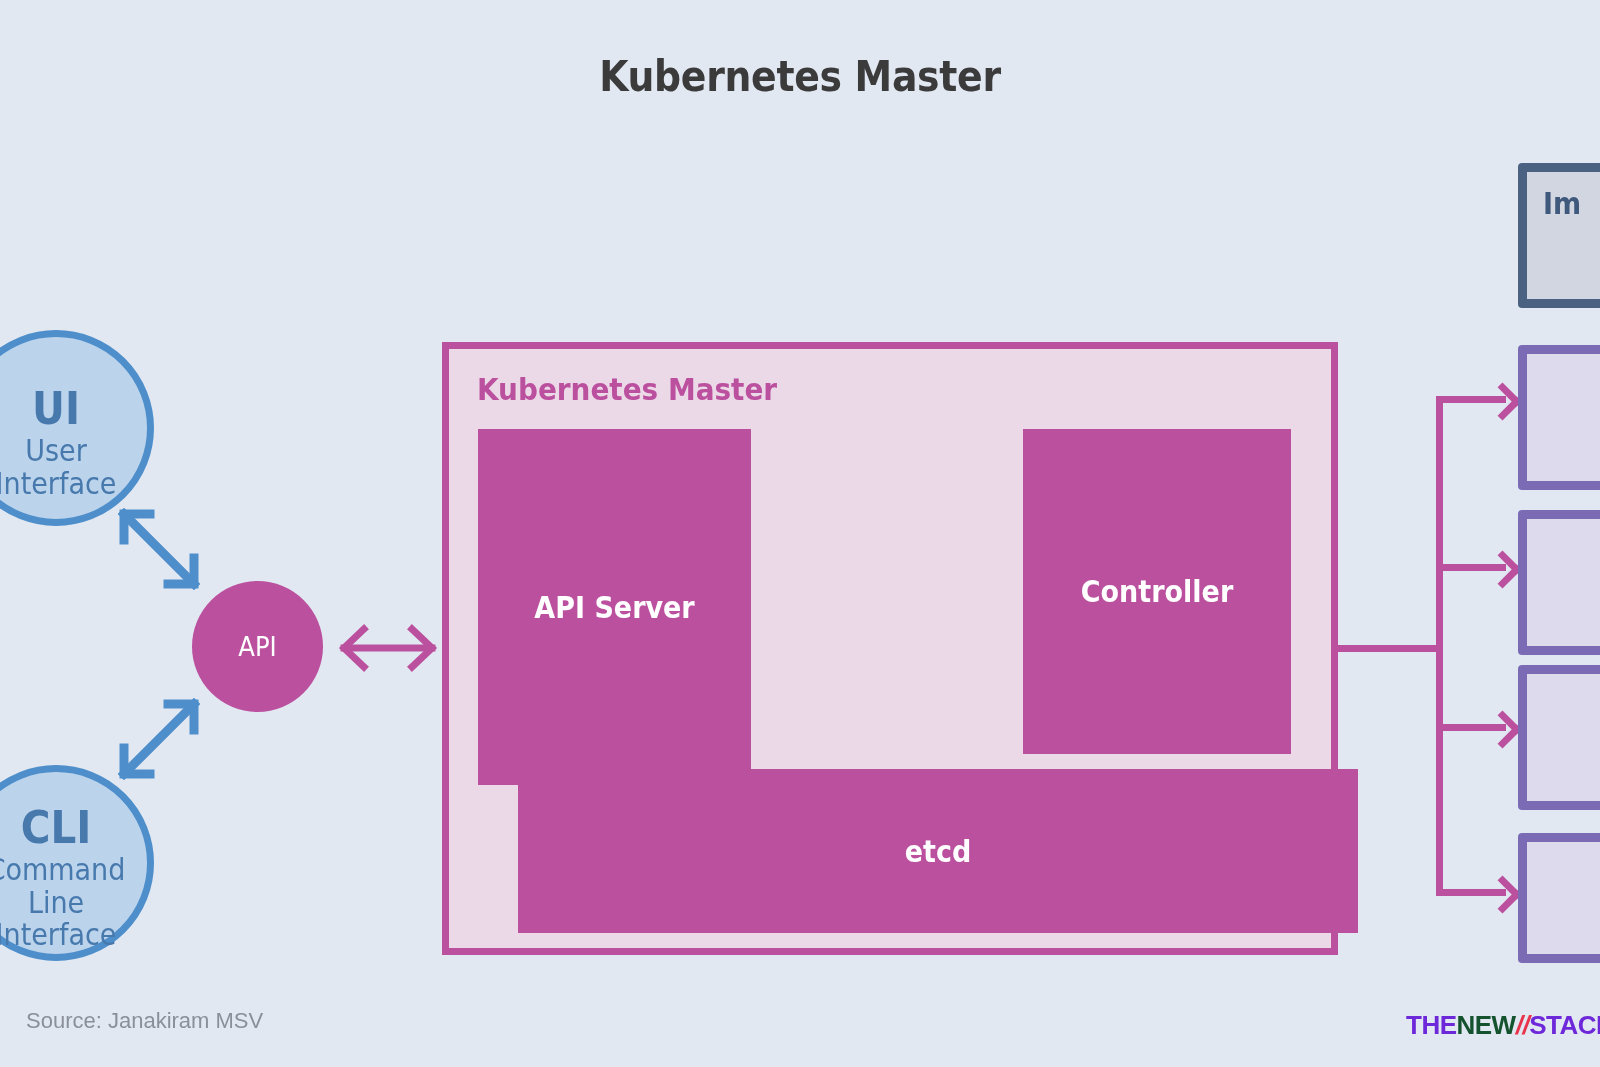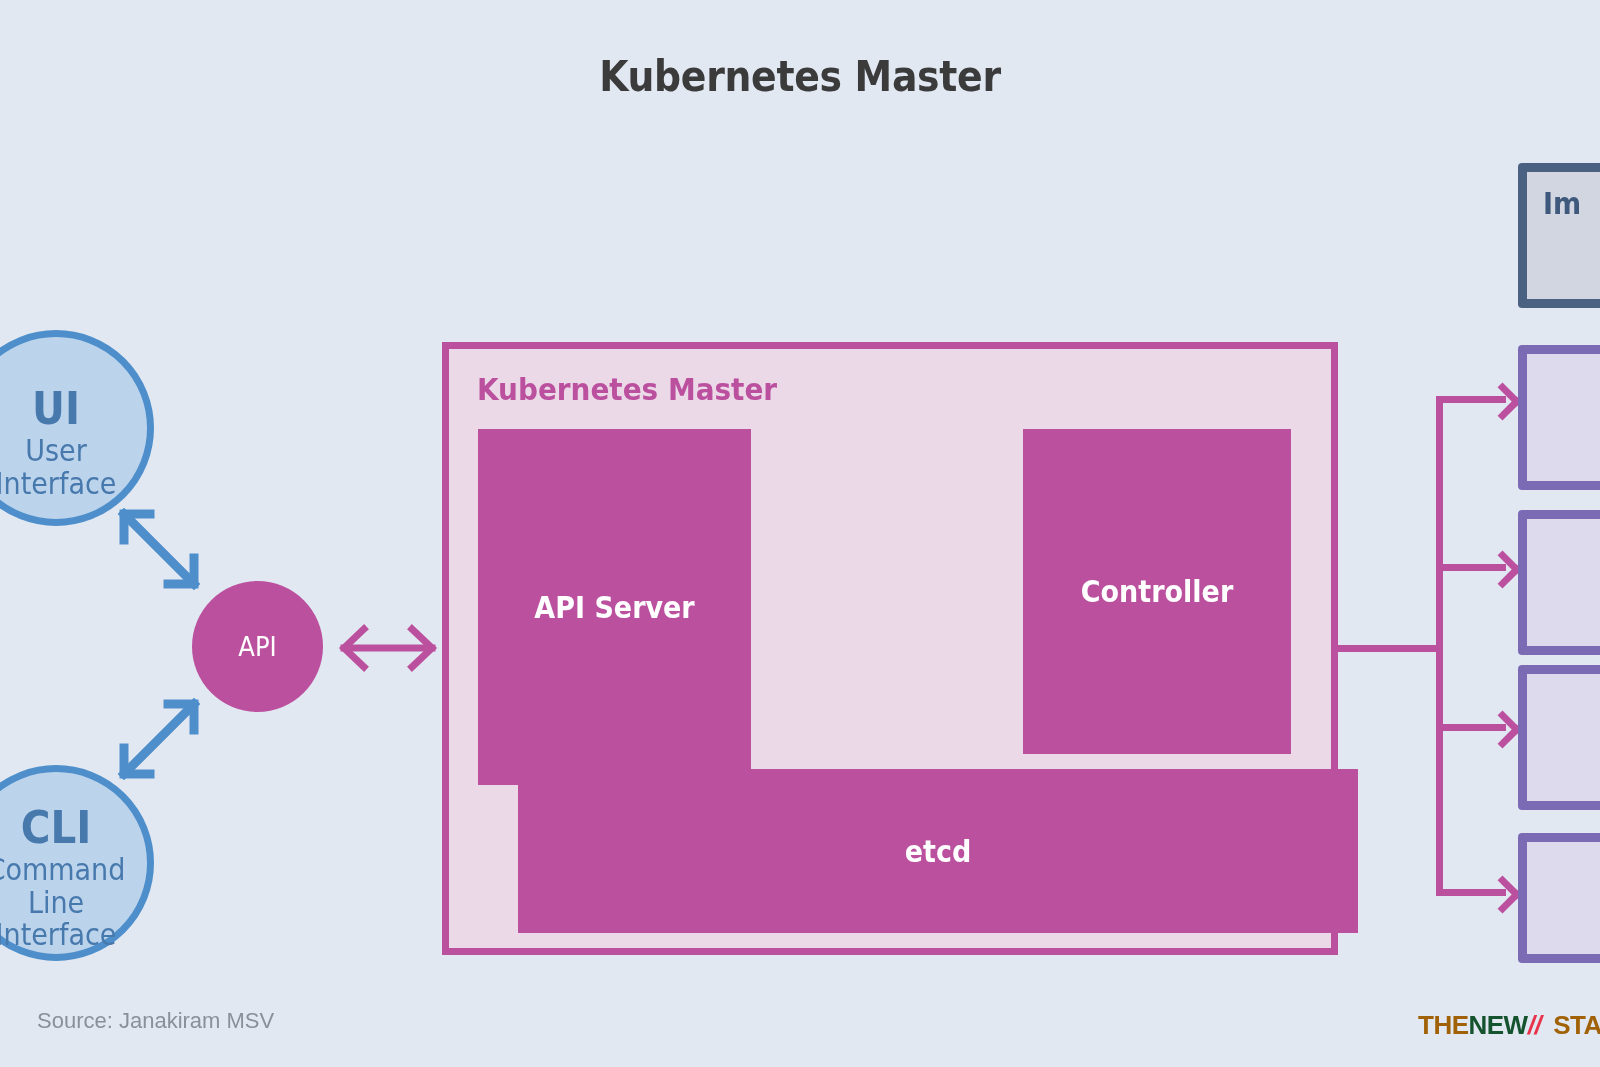--- a/index.html
+++ b/index.html
@@ -179,33 +179,32 @@
   #api-master-arrow { position: absolute; left: 338px; top: 622px; }
 
   
   #source-note {
     position: absolute;
     left: 26px;
     top: 1008px;
     font-size: 22px;
     color: #8a8f99;
     font-family: "Liberation Sans", sans-serif;
-    margin-left: 11px;
   }
   #tns-logo {
     position: absolute;
     left: 1406px;
     top: 1010px;
     font-size: 26px;
     font-weight: bold;
     letter-spacing: -0.5px;
     font-family: "Liberation Sans", sans-serif;
     white-space: nowrap;
   }
-  #tns-logo .cyan { color: #a16207; margin-left: 12px; }
+  #tns-logo .cyan { color: #6d28d9; }
   #tns-logo .red  { color: #14532d; }
   #tns-logo .slash { color: #e8334a; font-style: italic; }
 </style>
 </head>
 <body>
 
 <div id="canvas">
 
   <div class="page-title">Kubernetes Master</div>
 

